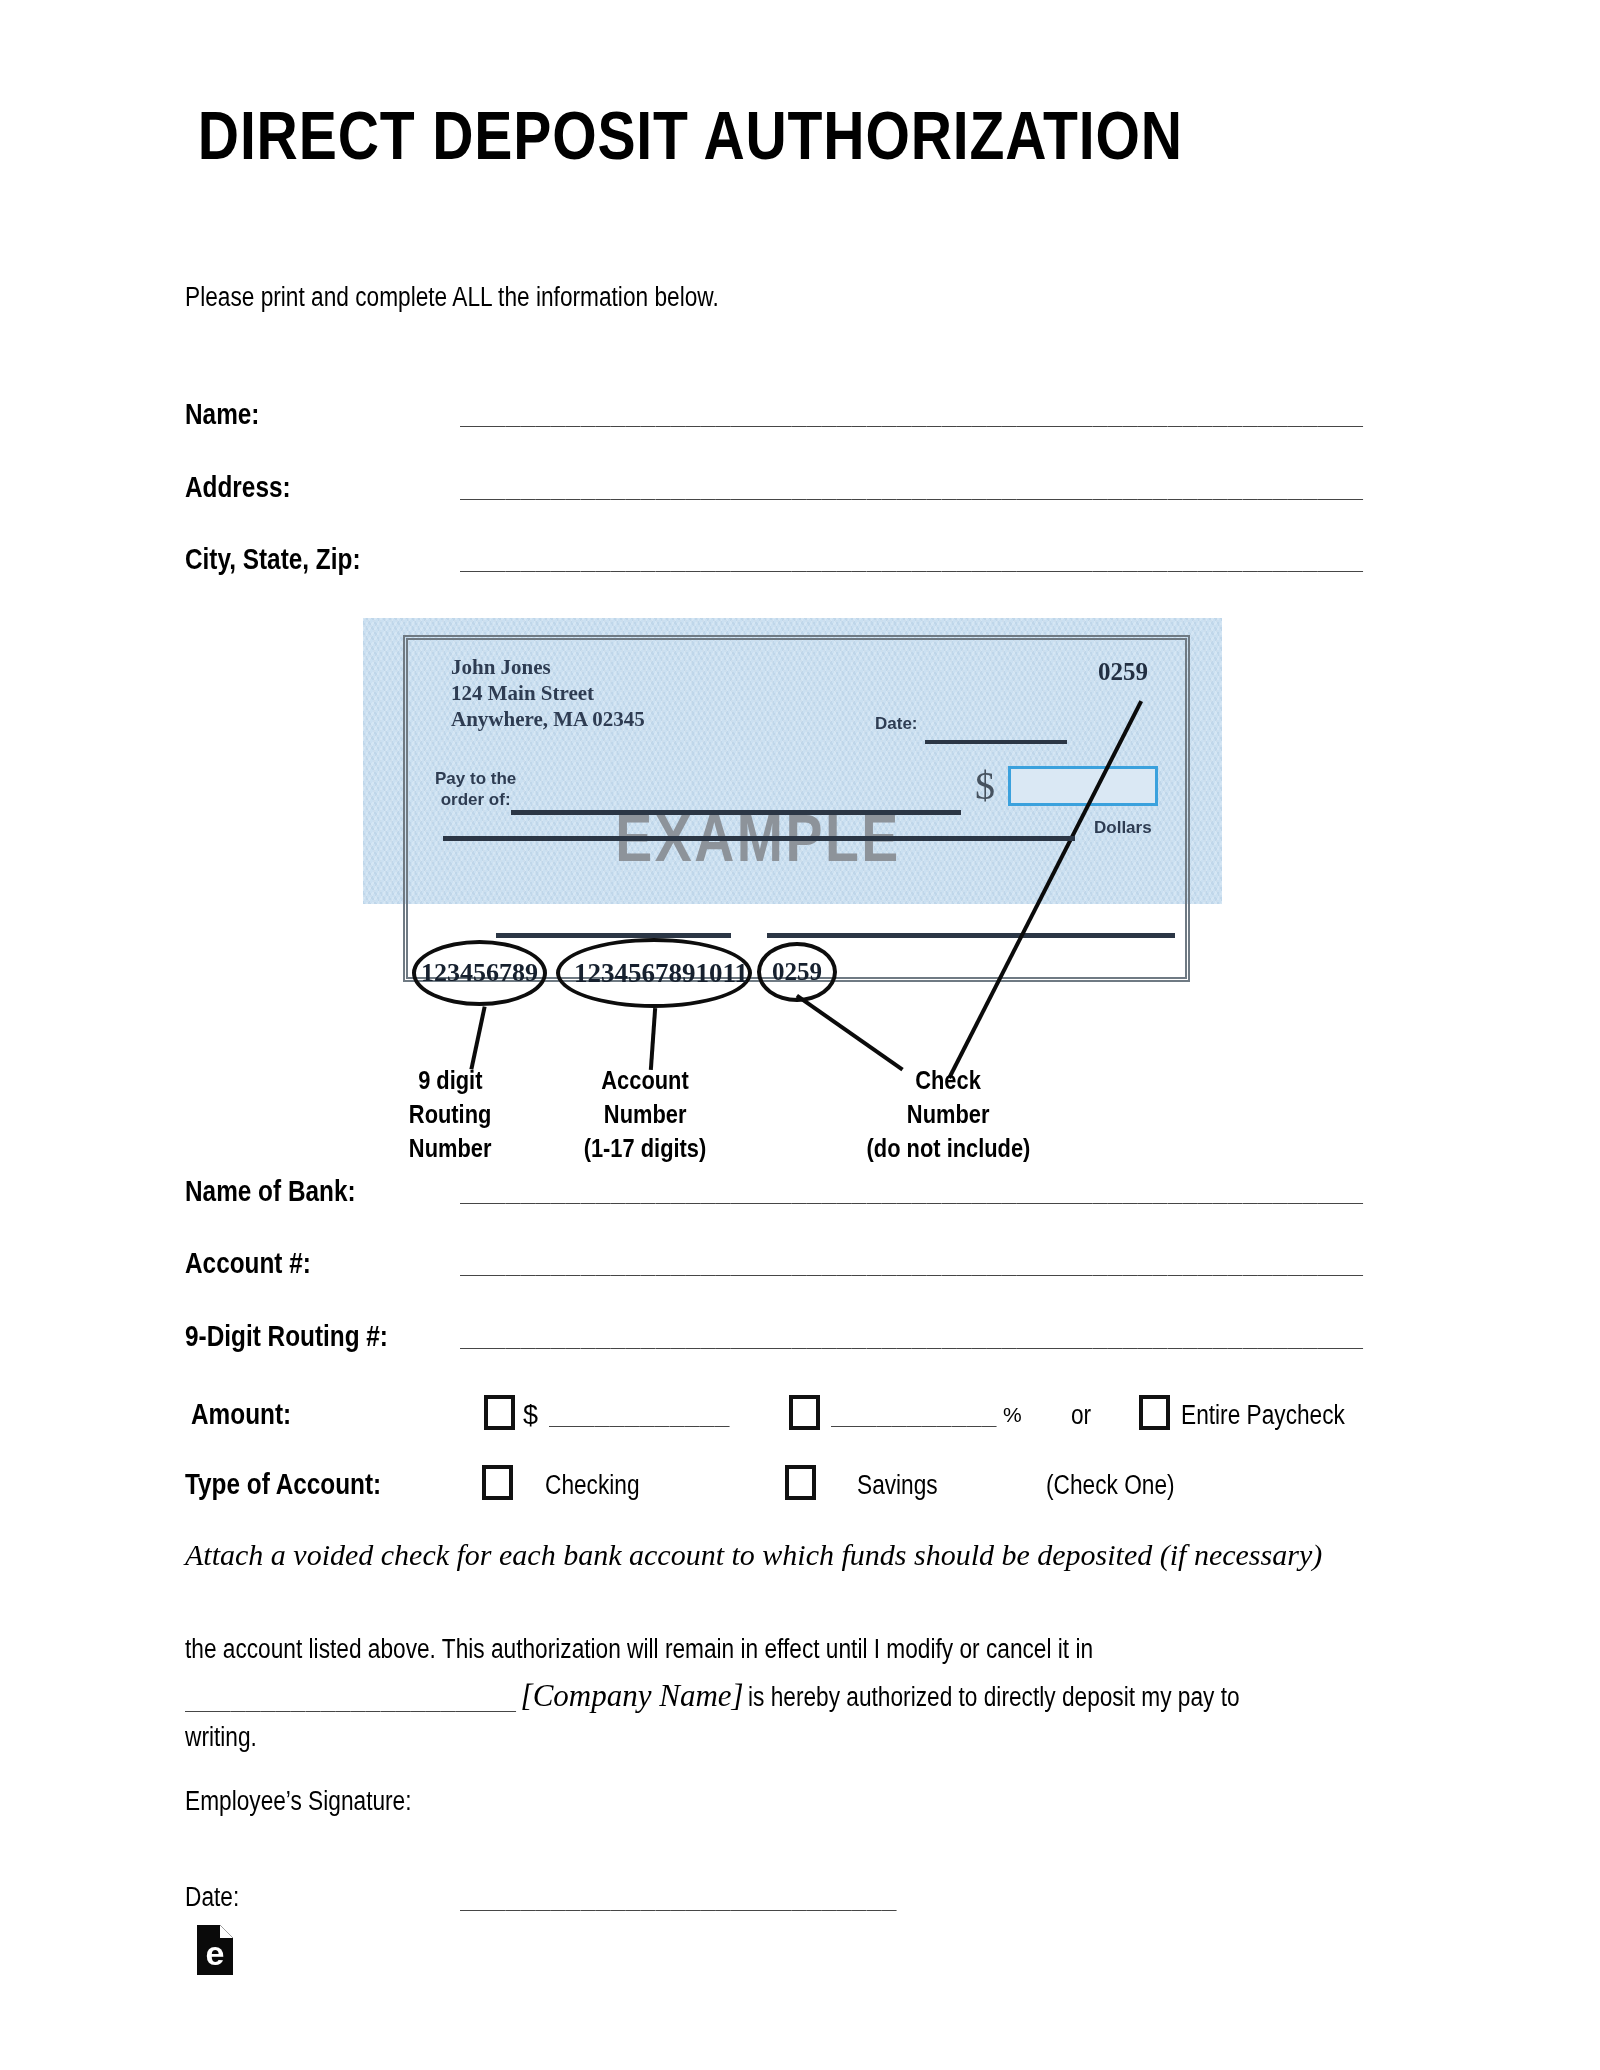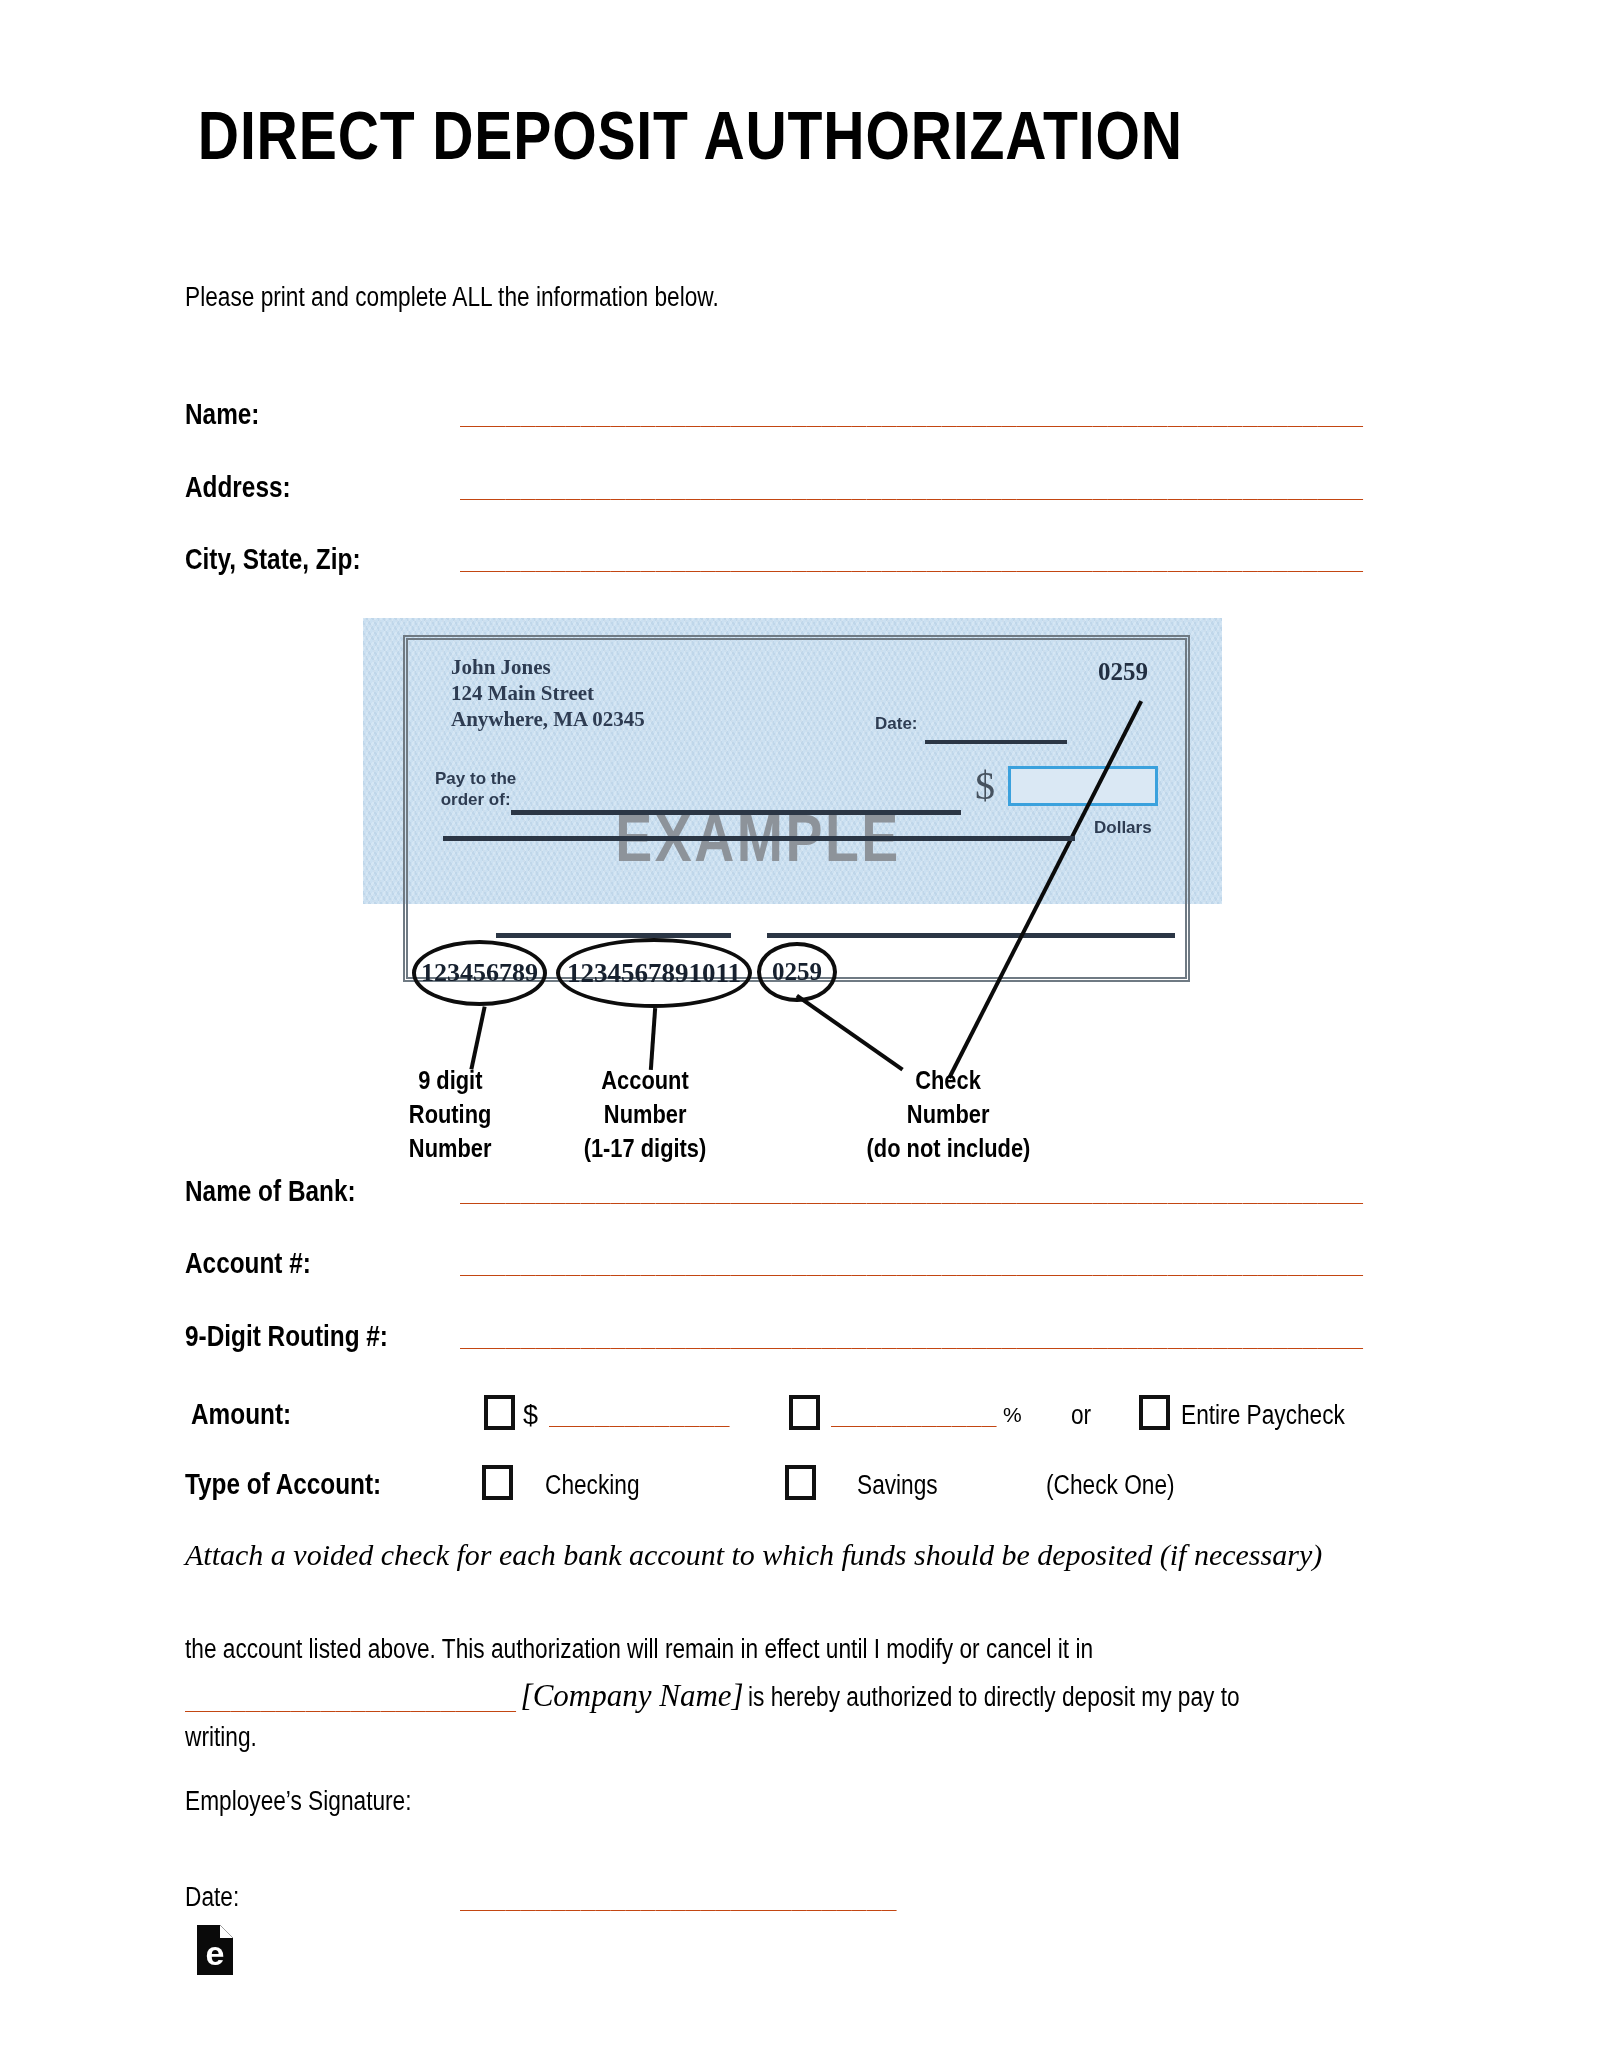--- a/index.html
+++ b/index.html
@@ -4,21 +4,21 @@
 <style>
   html,body{margin:0;padding:0;background:#fff;}
   #page{position:relative;width:1600px;height:2070px;background:#ffffff;overflow:hidden;
         font-family:"Liberation Sans",sans-serif;color:#000;}
   .abs{position:absolute;}
   
   .cxl{display:inline-block;transform:scaleX(.84);transform-origin:0 60%;white-space:nowrap;}
   .cxc{display:inline-block;transform:scaleX(.84);transform-origin:50% 60%;white-space:nowrap;}
   .lbl{font-weight:bold;font-size:29px;text-align:right;}
   .body-txt{font-size:27px;}
-  .uline{font-family:"DejaVu Sans Mono",monospace;font-size:25px;color:#c2410c;
+  .uline{font-family:"DejaVu Sans Mono",monospace;font-size:25px;color:#404040;
          letter-spacing:0;white-space:nowrap;}
   .cb{display:inline-block;width:23px;height:27px;border:4px solid #111;background:#fff;}
   
   #check-blue{position:absolute;left:0;top:0;width:859px;height:286px;
       background-color:#cbe0f1;
       background-image:repeating-linear-gradient(120deg,rgba(255,255,255,.20) 0 2px,rgba(0,0,0,0) 2px 5px),
                        repeating-linear-gradient(60deg,rgba(90,130,170,.10) 0 2px,rgba(0,0,0,0) 2px 5px);}
   #check-frame{position:absolute;left:40px;top:17px;width:787px;height:347px;
       border:5px double #6f7a83;box-sizing:border-box;}
   .chk-ink{color:#2e3c52;}
@@ -96,21 +96,21 @@
 
       <div class="chk-line" style="left:80px;top:218px;width:632px;z-index:2;"></div>
       <div class="abs chk-ink" style="left:722px;top:200px;font-size:17px;font-weight:bold;margin-left:9px;">Dollars</div>
 
       <div class="chk-line" style="left:133px;top:315px;width:235px;"></div>
       <div class="chk-line" style="left:404px;top:315px;width:408px;"></div>
 
       <div class="oval" style="left:49px;top:322px;width:127px;height:58px;font-size:26px;">
         <span>123456789</span>
       </div>
-      <div class="oval" style="left:193px;top:320px;width:188px;height:62px;font-size:27px;">
+      <div class="oval" style="left:193px;top:320px;width:188px;height:62px;font-size:27px;justify-content:flex-end;">
         <span>1234567891011</span>
       </div>
       <div class="oval" style="left:394px;top:324px;width:72px;height:52px;font-size:25px;">
         <span>0259</span>
       </div>
     </div>
 
     <div class="leader" style="left:113px;top:388px;width:4px;height:64px;transform:rotate(12deg);"></div>
     <div class="leader" style="left:288px;top:390px;width:4px;height:62px;transform:rotate(4deg);"></div>
     <div class="leader" style="left:435px;top:376px;width:129px;height:4px;transform:rotate(35deg);transform-origin:0 0;"></div>

